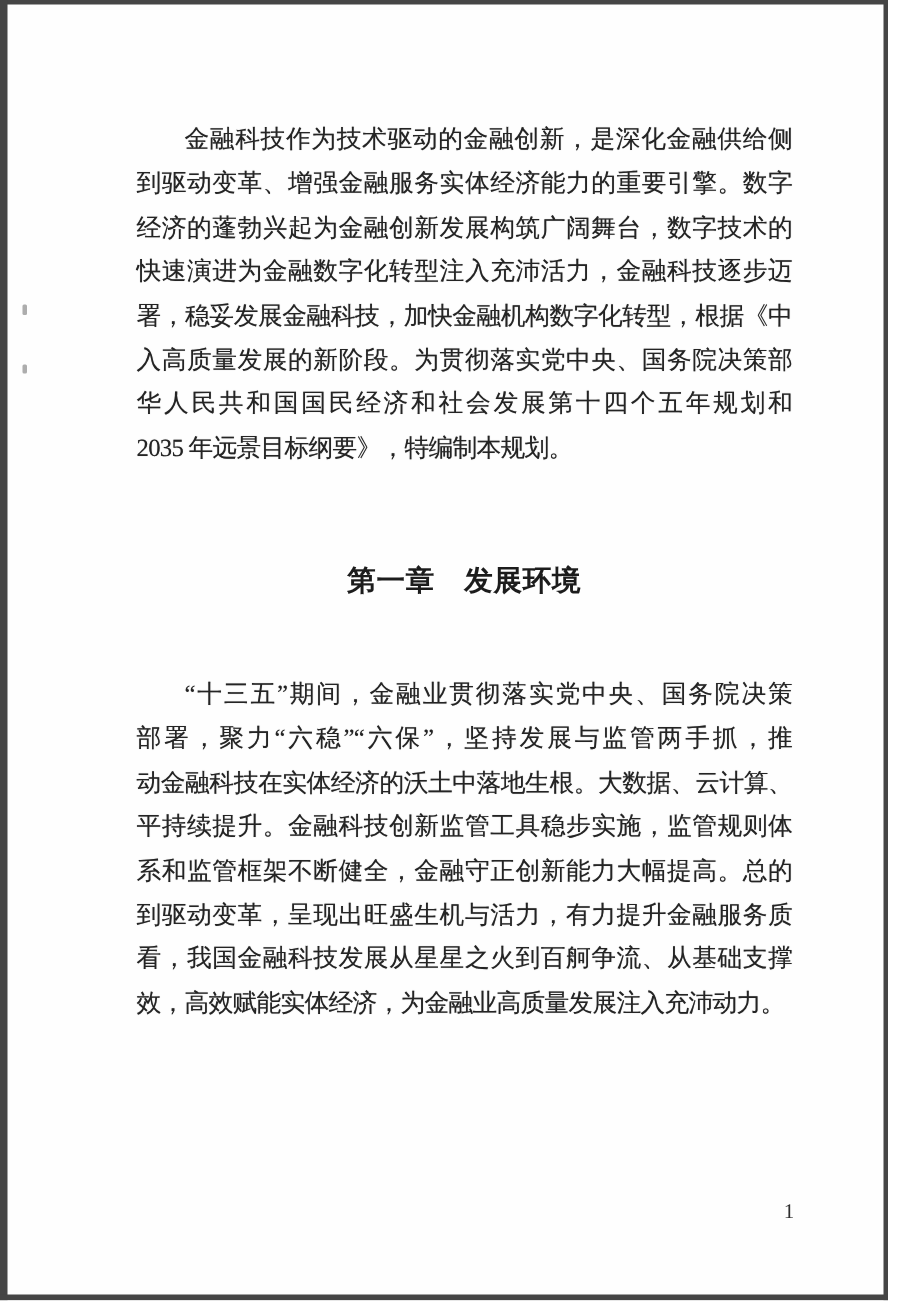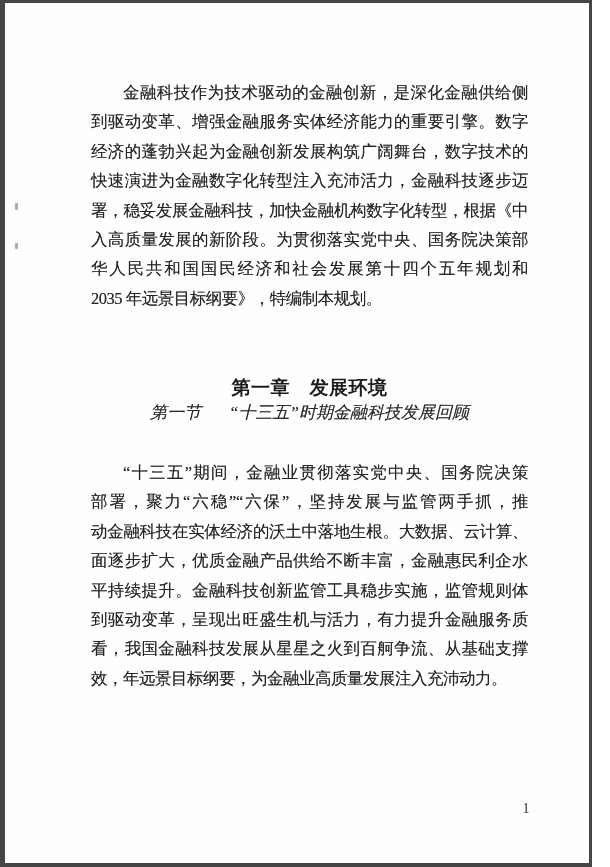--- a/index.html
+++ b/index.html
@@ -31,21 +31,21 @@
   }
   .speck-1 { left: 15px; top: 203px; width: 3px; height: 7px; }
   .speck-2 { left: 15px; top: 243px; width: 3px; height: 6px; }
 
   .para {
     position: absolute;
     left: 91px;
     width: 437px;
   }
   #paragraph-1 { top: 78px; }
-  #paragraph-2 { top: 458px; }
+  #paragraph-2 { top: 448px; }
 
   .line {
     height: 29.4px;
     line-height: 29.4px;
     font-size: 16.5px;
     letter-spacing: -0.5px;
     text-align: justify;
     text-align-last: justify;
     text-shadow: 0 0 0.5px rgba(40,40,40,0.55);
     white-space: normal;
@@ -112,30 +112,27 @@
     <div class="line">经济的蓬勃兴起为金融创新发展构筑广阔舞台，数字技术的</div>
     <div class="line">快速演进为金融数字化转型注入充沛活力，金融科技逐步迈</div>
     <div class="line">署，稳妥发展金融科技，加快金融机构数字化转型，根据《中</div>
     <div class="line">入高质量发展的新阶段。为贯彻落实党中央、国务院决策部</div>
     <div class="line">华人民共和国国民经济和社会发展第十四个五年规划和</div>
     <div class="line last">2035 年远景目标纲要》，特编制本规划。</div>
   </div>
 
   <div id="chapter-heading">第一章　发展环境</div>
 
-  <div id="section-heading">
-    <span class="sec-number">第一节</span><span class="sec-title">“十三五”时期金融科技发展回顾</span>
-  </div>
 
   <div id="paragraph-2" class="para">
     <div class="line first">“十三五”期间，金融业贯彻落实党中央、国务院决策</div>
     <div class="line">部署，聚力“六稳”“六保”，坚持发展与监管两手抓，推</div>
     <div class="line">动金融科技在实体经济的沃土中落地生根。大数据、云计算、</div>
-    <div class="line">面逐步扩大，优质金融产品供给不断丰富，金融惠民利企水</div>
     <div class="line">平持续提升。金融科技创新监管工具稳步实施，监管规则体</div>
+    <div class="line">系和监管框架不断健全，金融守正创新能力大幅提高。总的</div>
     <div class="line">到驱动变革，呈现出旺盛生机与活力，有力提升金融服务质</div>
     <div class="line">看，我国金融科技发展从星星之火到百舸争流、从基础支撑</div>
-    <div class="line last">效，年远景目标纲要，为金融业高质量发展注入充沛动力。</div>
+    <div class="line last">效，高效赋能实体经济，为金融业高质量发展注入充沛动力。</div>
   </div>
 
   <div id="page-number">1</div>
 
 </div>
 
 </body></html>

